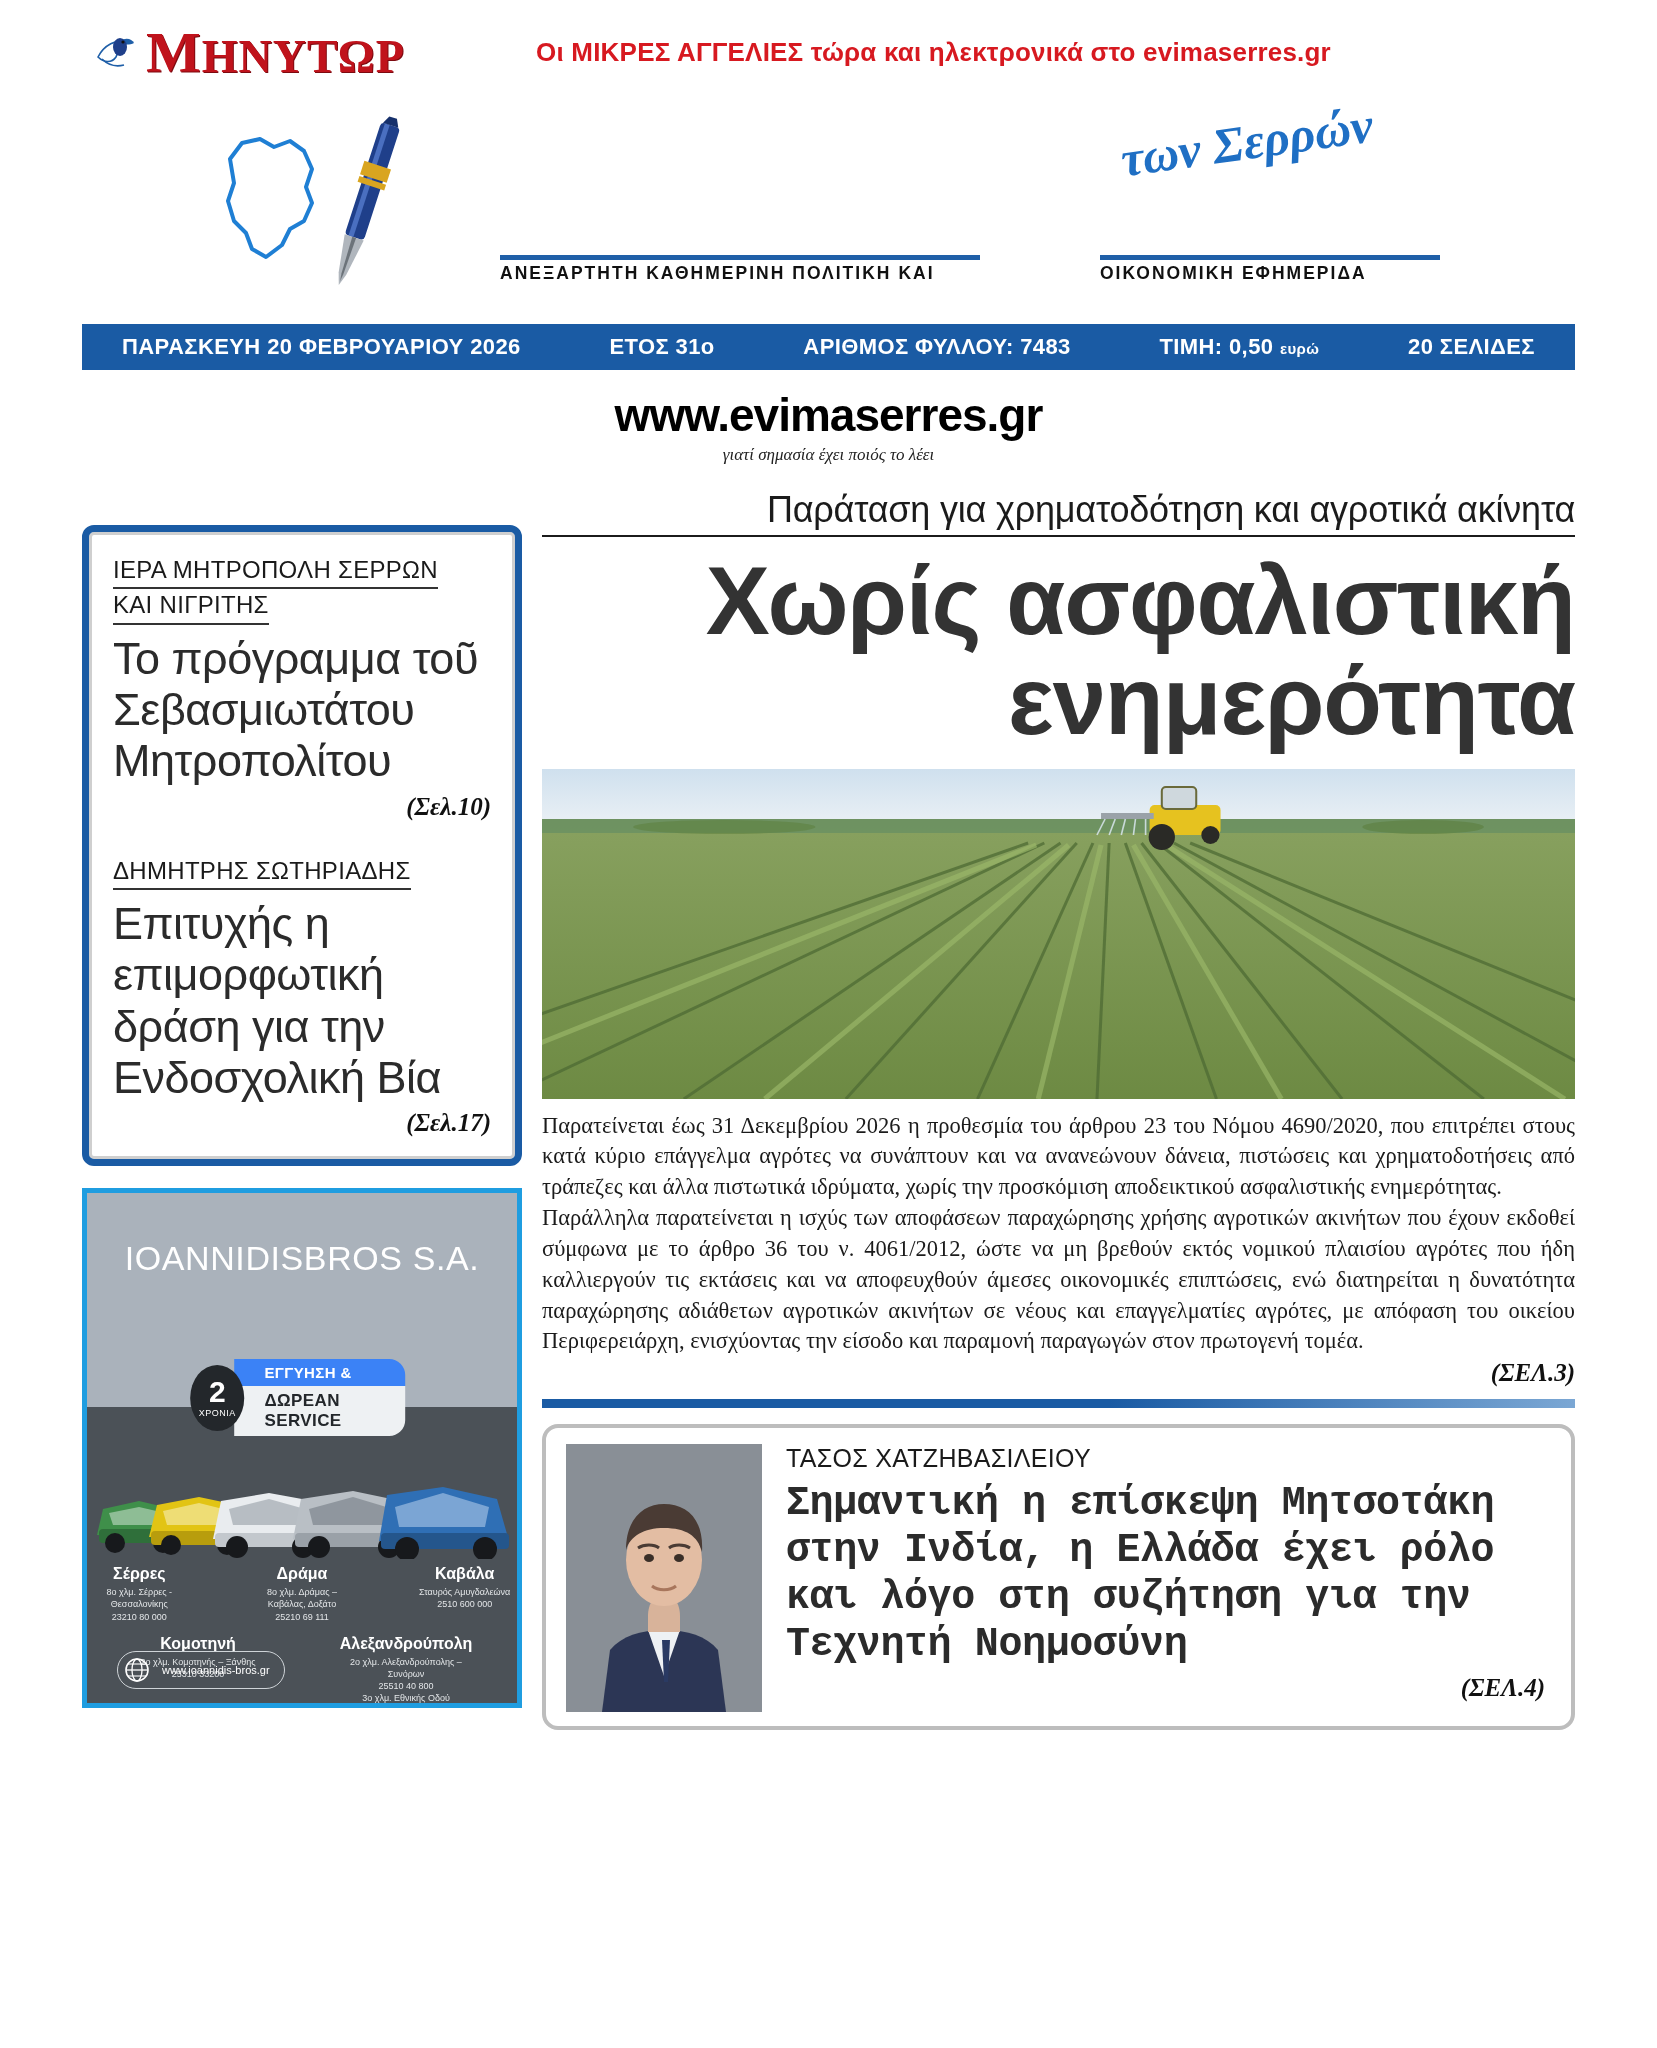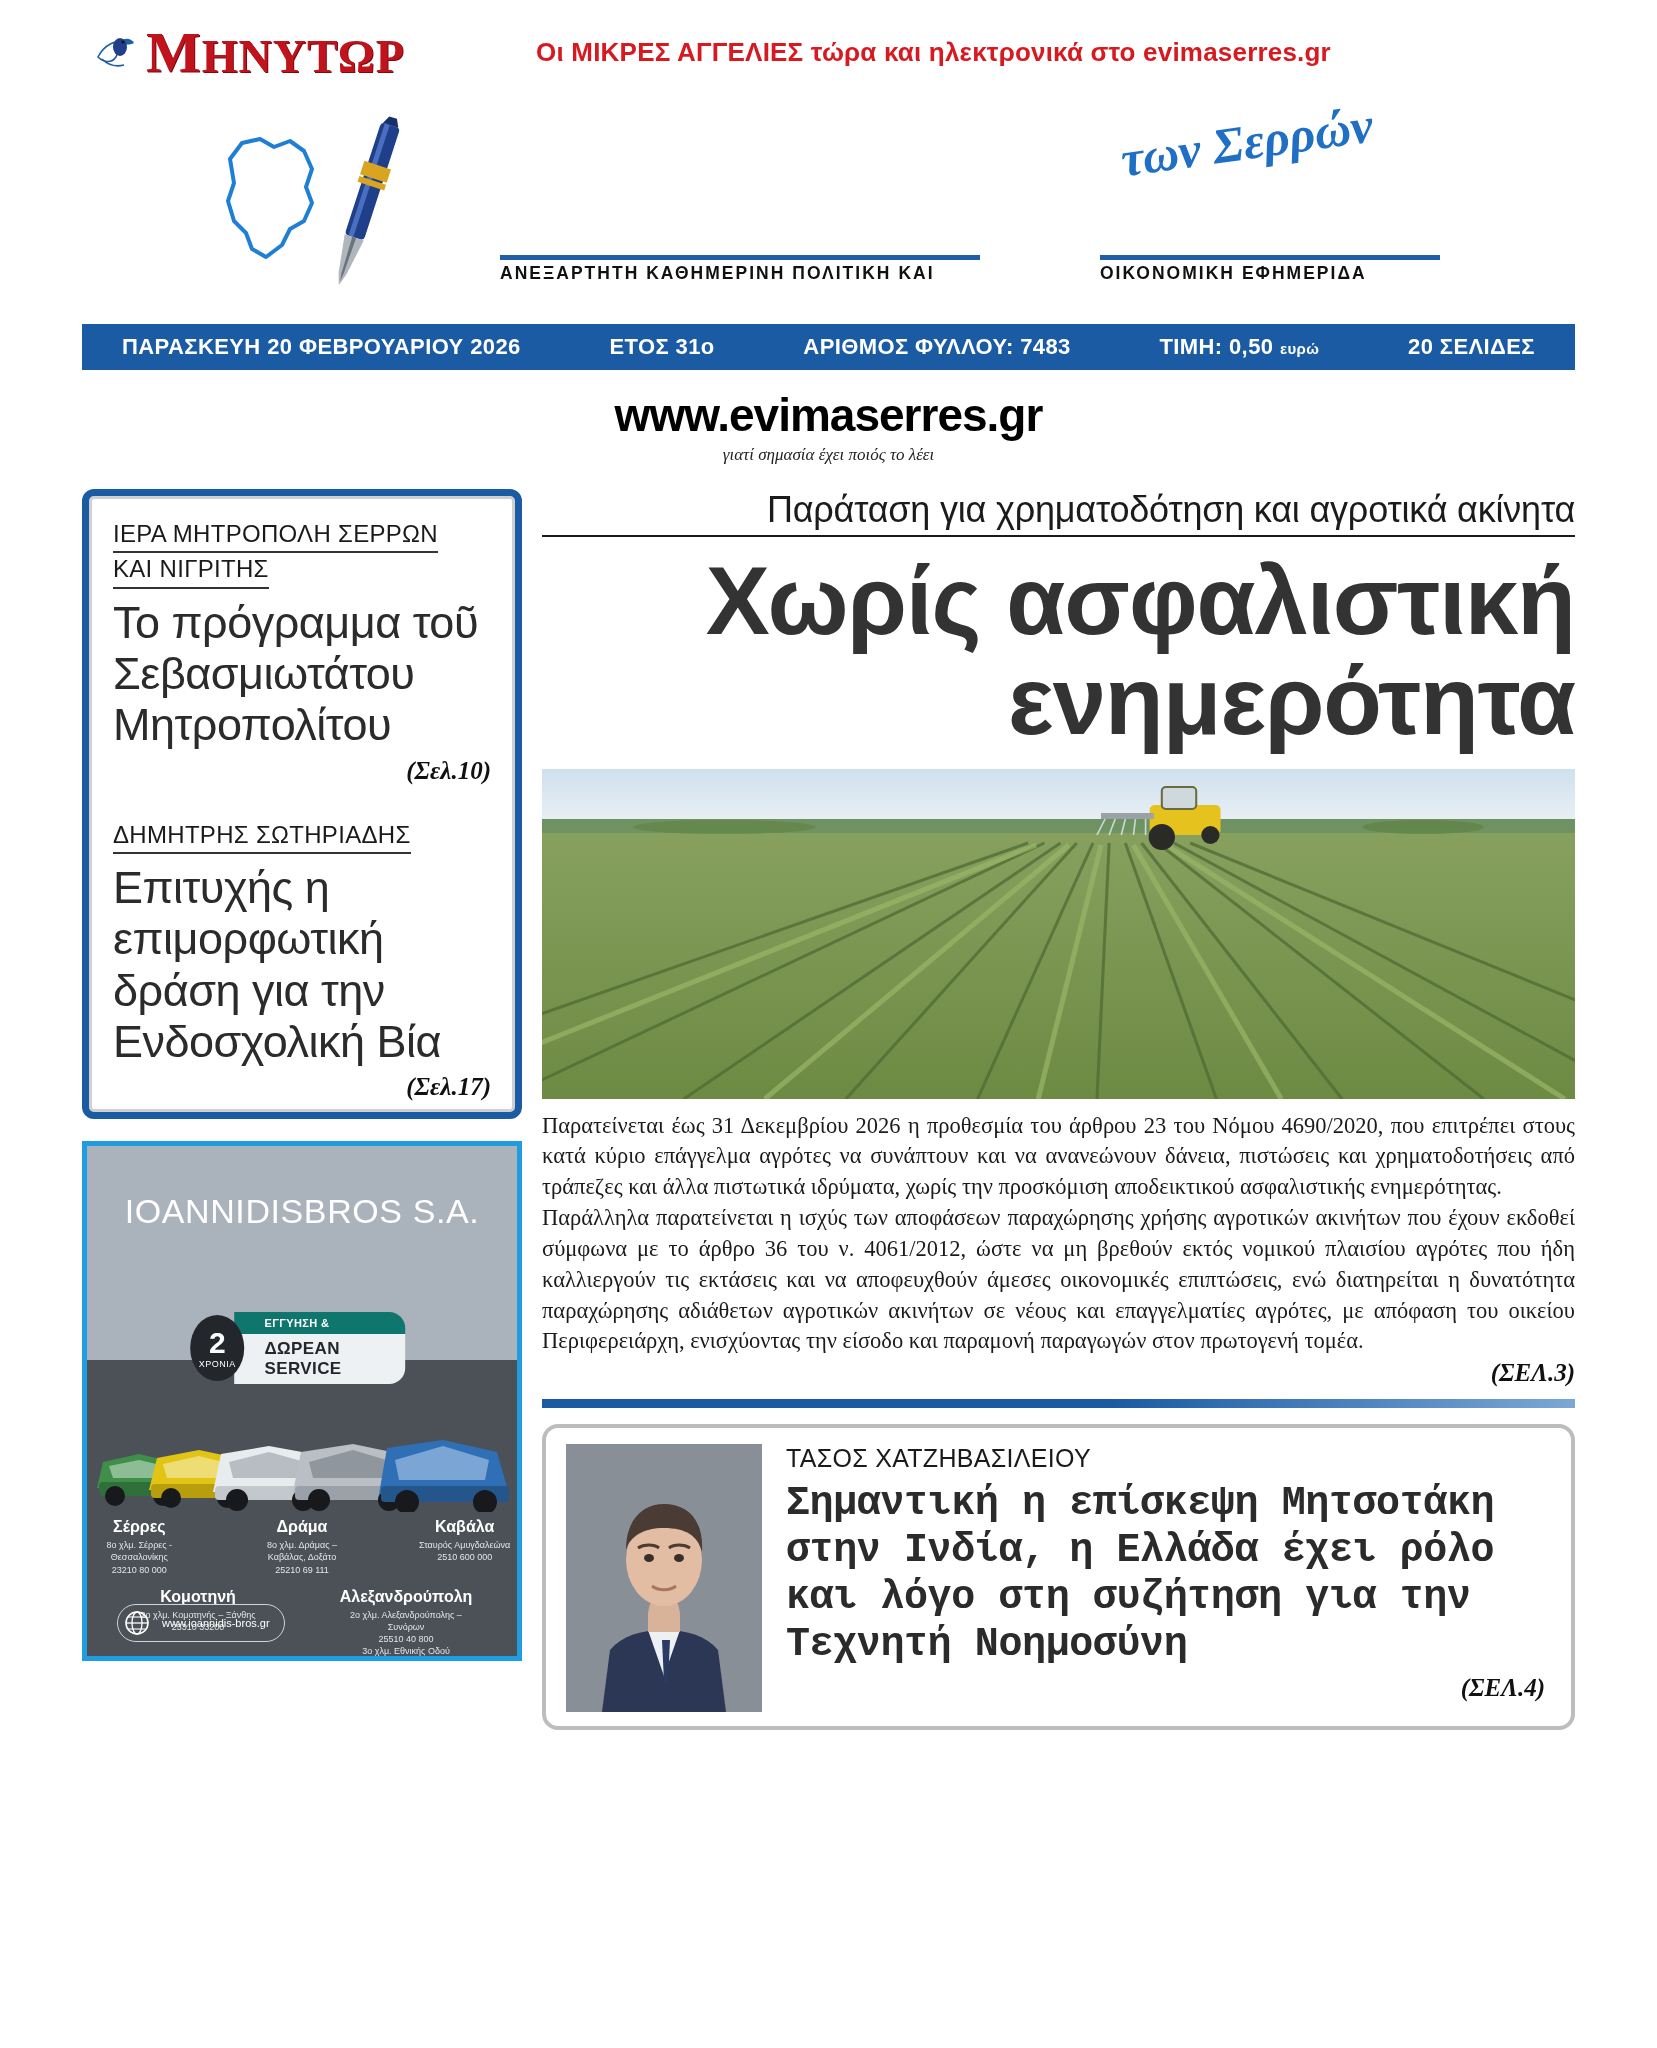--- a/index.html
+++ b/index.html
@@ -142,21 +142,22 @@
   }
   .col-left { width:440px; flex:none; }
   .col-right { flex:1; }
 
   
   .teaser-box {
     border:7px solid #1a5ba4;
     border-radius:12px;
     background:#fff;
     box-shadow:0 0 0 3px #cfcfcf inset;
-    padding:22px 24px 11px 24px;
+    padding:22px 24px 22px 24px;
+    margin-top:36px;
   }
   .kicker {
     font-size:24px;
     color:#1a1a1a;
     letter-spacing:.3px;
     line-height:1.35;
   }
   .kicker span {
     border-bottom:2px solid #333;
     display:inline-block;
@@ -212,22 +213,22 @@
     background:#23272b; color:#fff;
     display:flex; flex-direction:column;
     align-items:center; justify-content:center;
     line-height:1;
     z-index:3;
   }
   .badge-circle .num { font-size:30px; font-weight:700; }
   .badge-circle .yrs { font-size:9px; letter-spacing:.5px; margin-top:2px; }
   .badge-lines { margin-left:-10px; }
   .badge-l1 {
-    background:#0f766e; color:#fff;
-    font-size:11px; font-weight:700;
+    background:#3b82f6; color:#fff;
+    font-size:15px; font-weight:700;
     padding:5px 26px 5px 30px;
     border-radius:0 16px 0 0;
     letter-spacing:.4px;
   }
   .badge-l2 {
     background:#eef1f3; color:#23272b;
     font-size:17px; font-weight:700;
     padding:5px 20px 5px 30px;
     border-radius:0 0 16px 0;
     letter-spacing:.4px;

